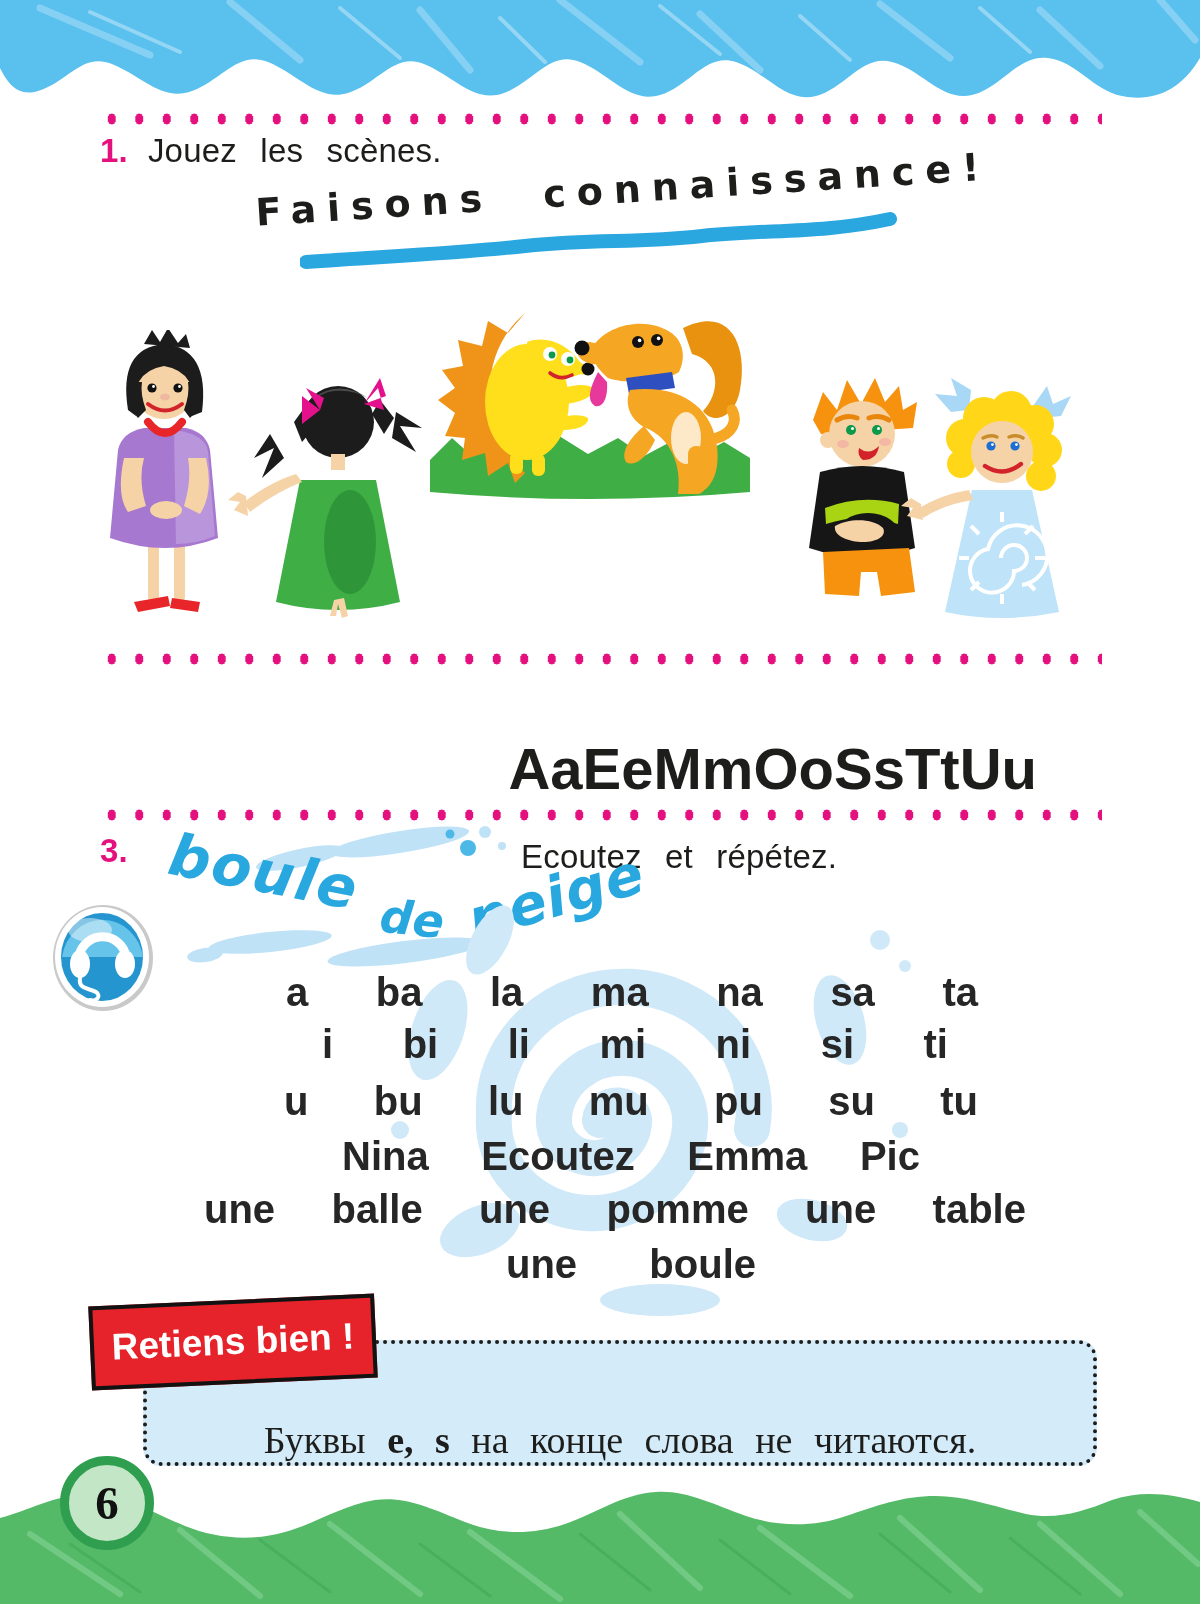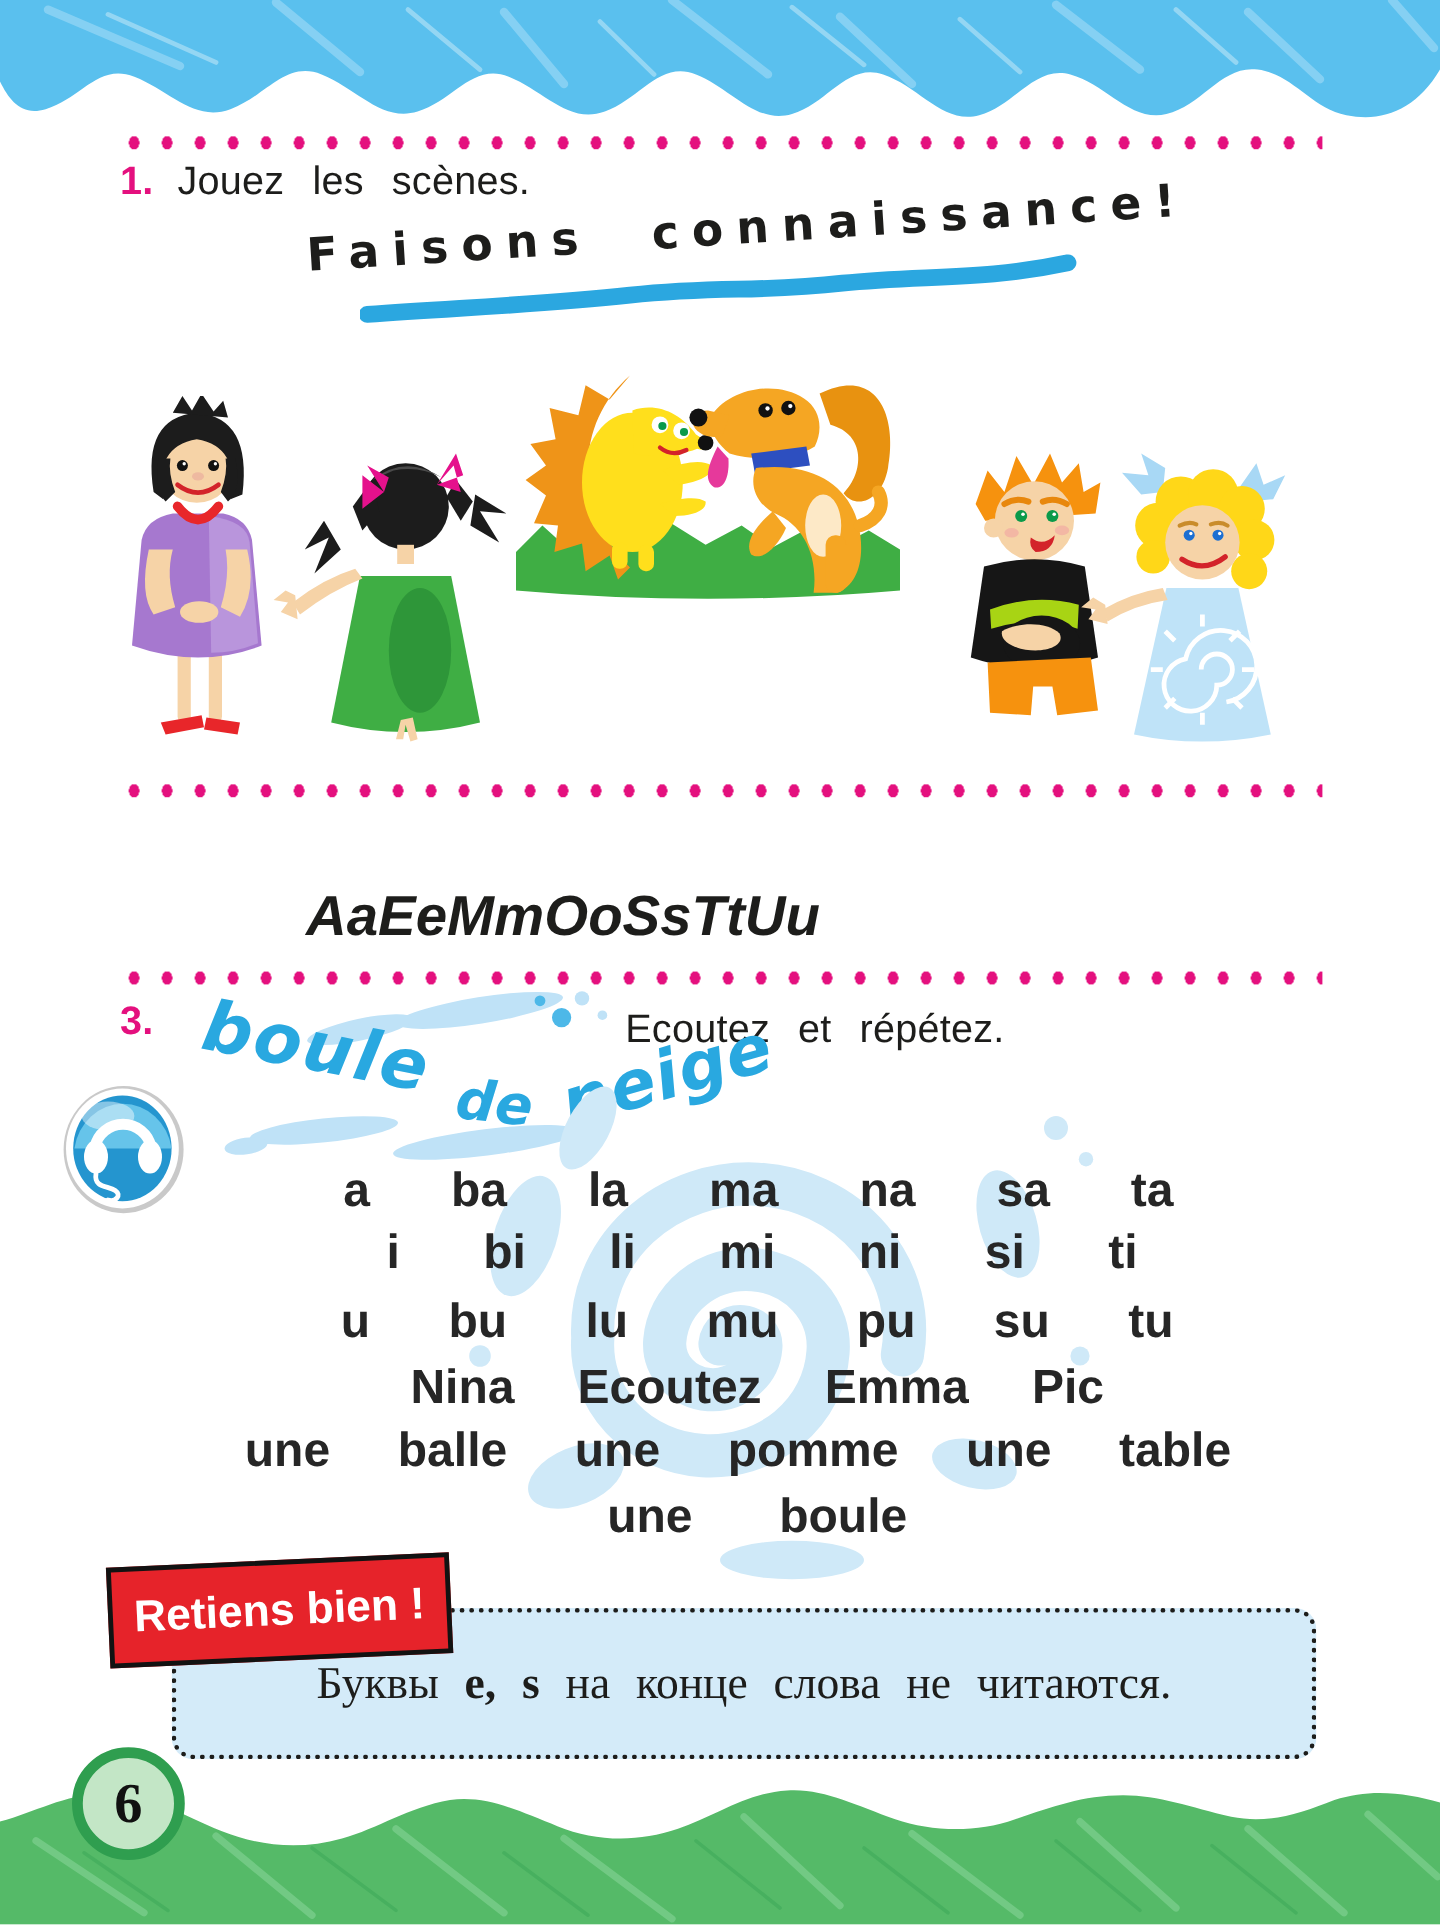--- a/index.html
+++ b/index.html
@@ -10,21 +10,21 @@
         background-image:radial-gradient(ellipse 4.4px 5.6px at center,#e4107e 97%,transparent 100%);
         background-size:27.5px 14px;background-repeat:repeat-x;}
   .ex-head{position:absolute;font-size:33px;letter-spacing:.2px;word-spacing:14px;white-space:nowrap;}
   .ex-num{color:#e4107e;font-weight:bold;margin-right:20px;}
   
   .caption{position:absolute;left:255px;top:170px;width:660px;text-align:center;
            transform:rotate(-3.6deg);font-family:"DejaVu Sans",sans-serif;font-size:38px;
            font-weight:600;letter-spacing:11px;word-spacing:26px;white-space:nowrap;}
   
   .letters{position:absolute;left:255px;top:735px;width:782px;display:flex;
-           justify-content:flex-start;font-weight:bold;font-size:47px;font-style:italic;}
+           justify-content:flex-end;font-weight:bold;font-size:58px;}
   
   .logo{position:absolute;left:150px;top:820px;width:430px;height:150px;}
   .logo .lw{position:absolute;color:#29a8e0;font-family:"DejaVu Sans",sans-serif;
             font-style:italic;font-weight:bold;white-space:nowrap;}
   .lw1{left:18px;top:18px;font-size:58px;transform:rotate(11deg);letter-spacing:2px;}
   .lw2{left:230px;top:72px;font-size:46px;transform:rotate(6deg);}
   .lw3{left:316px;top:44px;font-size:56px;transform:rotate(-16deg);letter-spacing:1px;}
   
   .syl{position:absolute;display:flex;justify-content:space-between;font-weight:bold;
        font-size:40px;color:#262626;z-index:2;}
@@ -33,21 +33,21 @@
   .r3{left:284px;top:1079px;width:694px;}
   .r4{left:342px;top:1134px;width:578px;justify-content:space-between;}
   .r5{left:204px;top:1187px;width:822px;}
   .r6{left:506px;top:1242px;width:250px;}
   
   .tag{position:absolute;left:90px;top:1300px;width:278px;height:76px;background:#e6232a;
        border:4px solid #121212;transform:rotate(-2.6deg);display:flex;align-items:center;
        justify-content:center;color:#fff;font-weight:bold;font-size:37px;z-index:4;white-space:nowrap;}
   
   .note{position:absolute;left:143px;top:1340px;width:946px;height:118px;background:#d4ebf9;
-        border:4px dotted #1d1d1b;border-radius:18px;display:flex;align-items:center;
+        border:4px dotted #1d1d1b;border-radius:18px;display:flex;align-items:flex-end;
         justify-content:center;z-index:3;}
   .note-text{font-family:"Liberation Serif",serif;font-size:38px;word-spacing:12px;white-space:nowrap;}
   .note-text b{font-weight:bold;}
   
   .pagenum{position:absolute;left:60px;top:1456px;width:76px;height:76px;background:#c3e6c6;
            border:9px solid #2f9e4f;border-radius:50%;display:flex;align-items:center;
            justify-content:center;font-family:"Liberation Serif",serif;font-weight:bold;
            font-size:47px;color:#111;z-index:6;}
   .band{position:absolute;left:0;width:1200px;z-index:1;}
   .watermark{position:absolute;left:360px;top:880px;z-index:0;}

